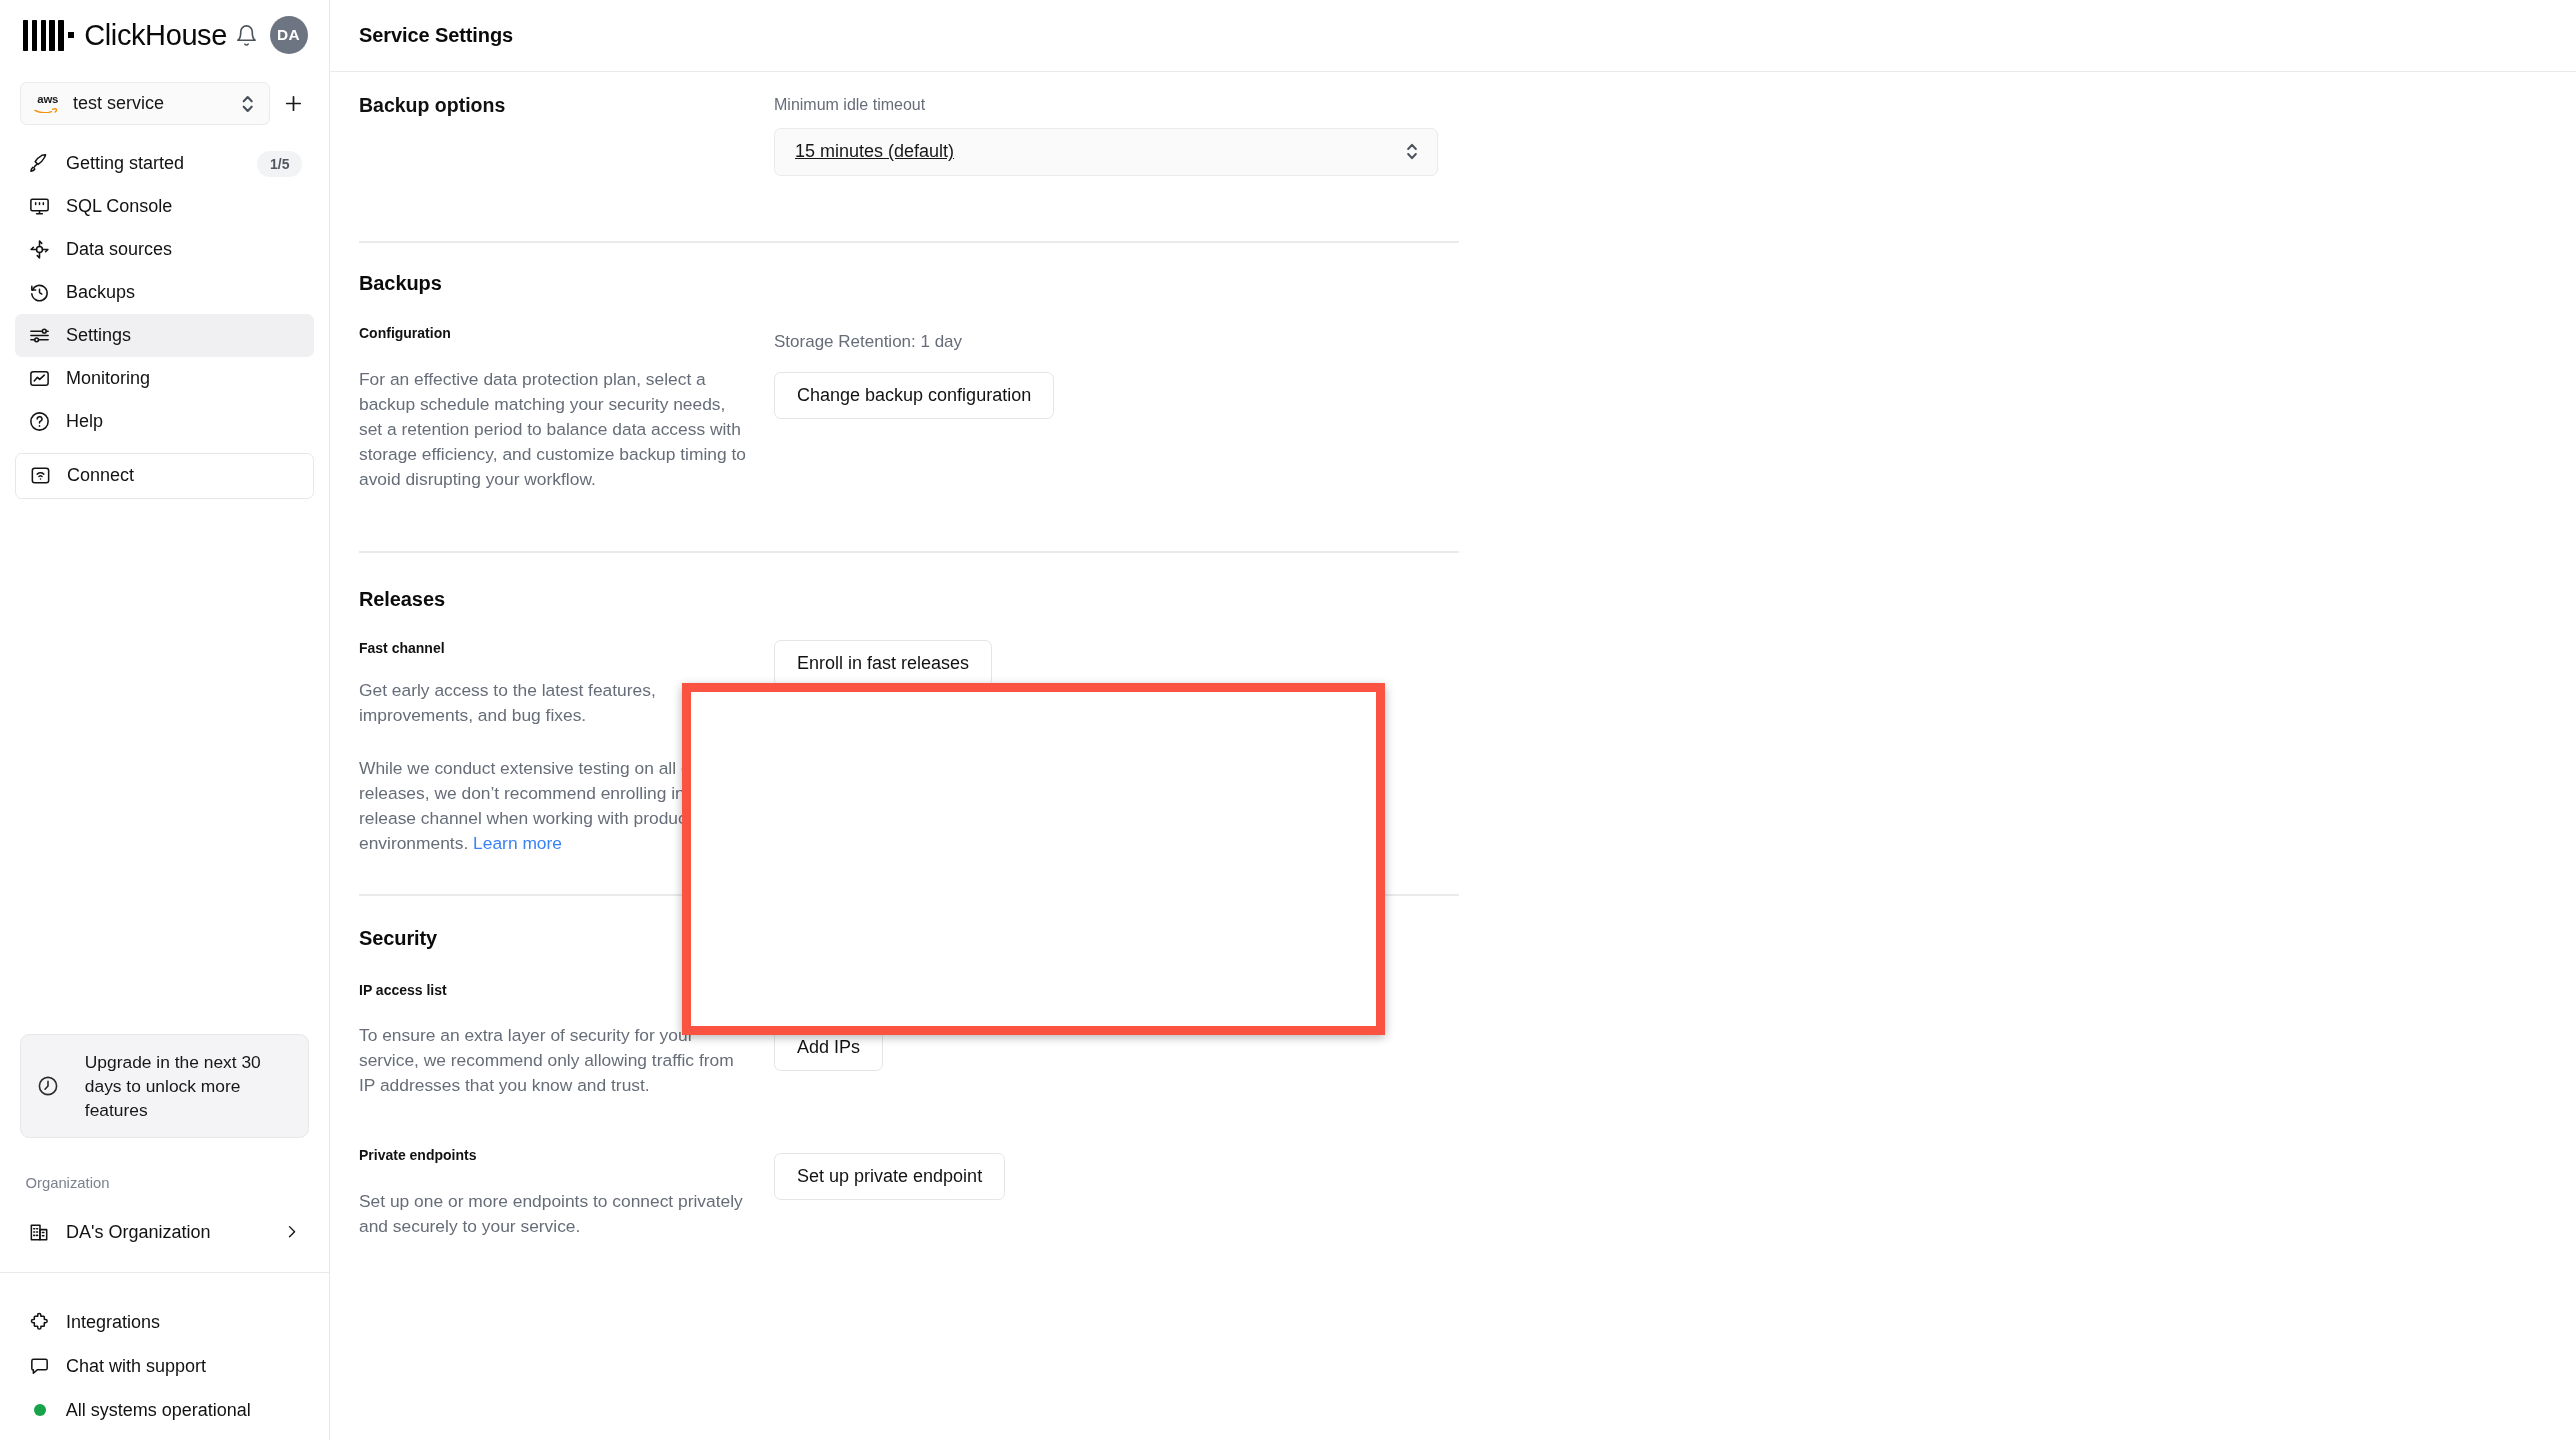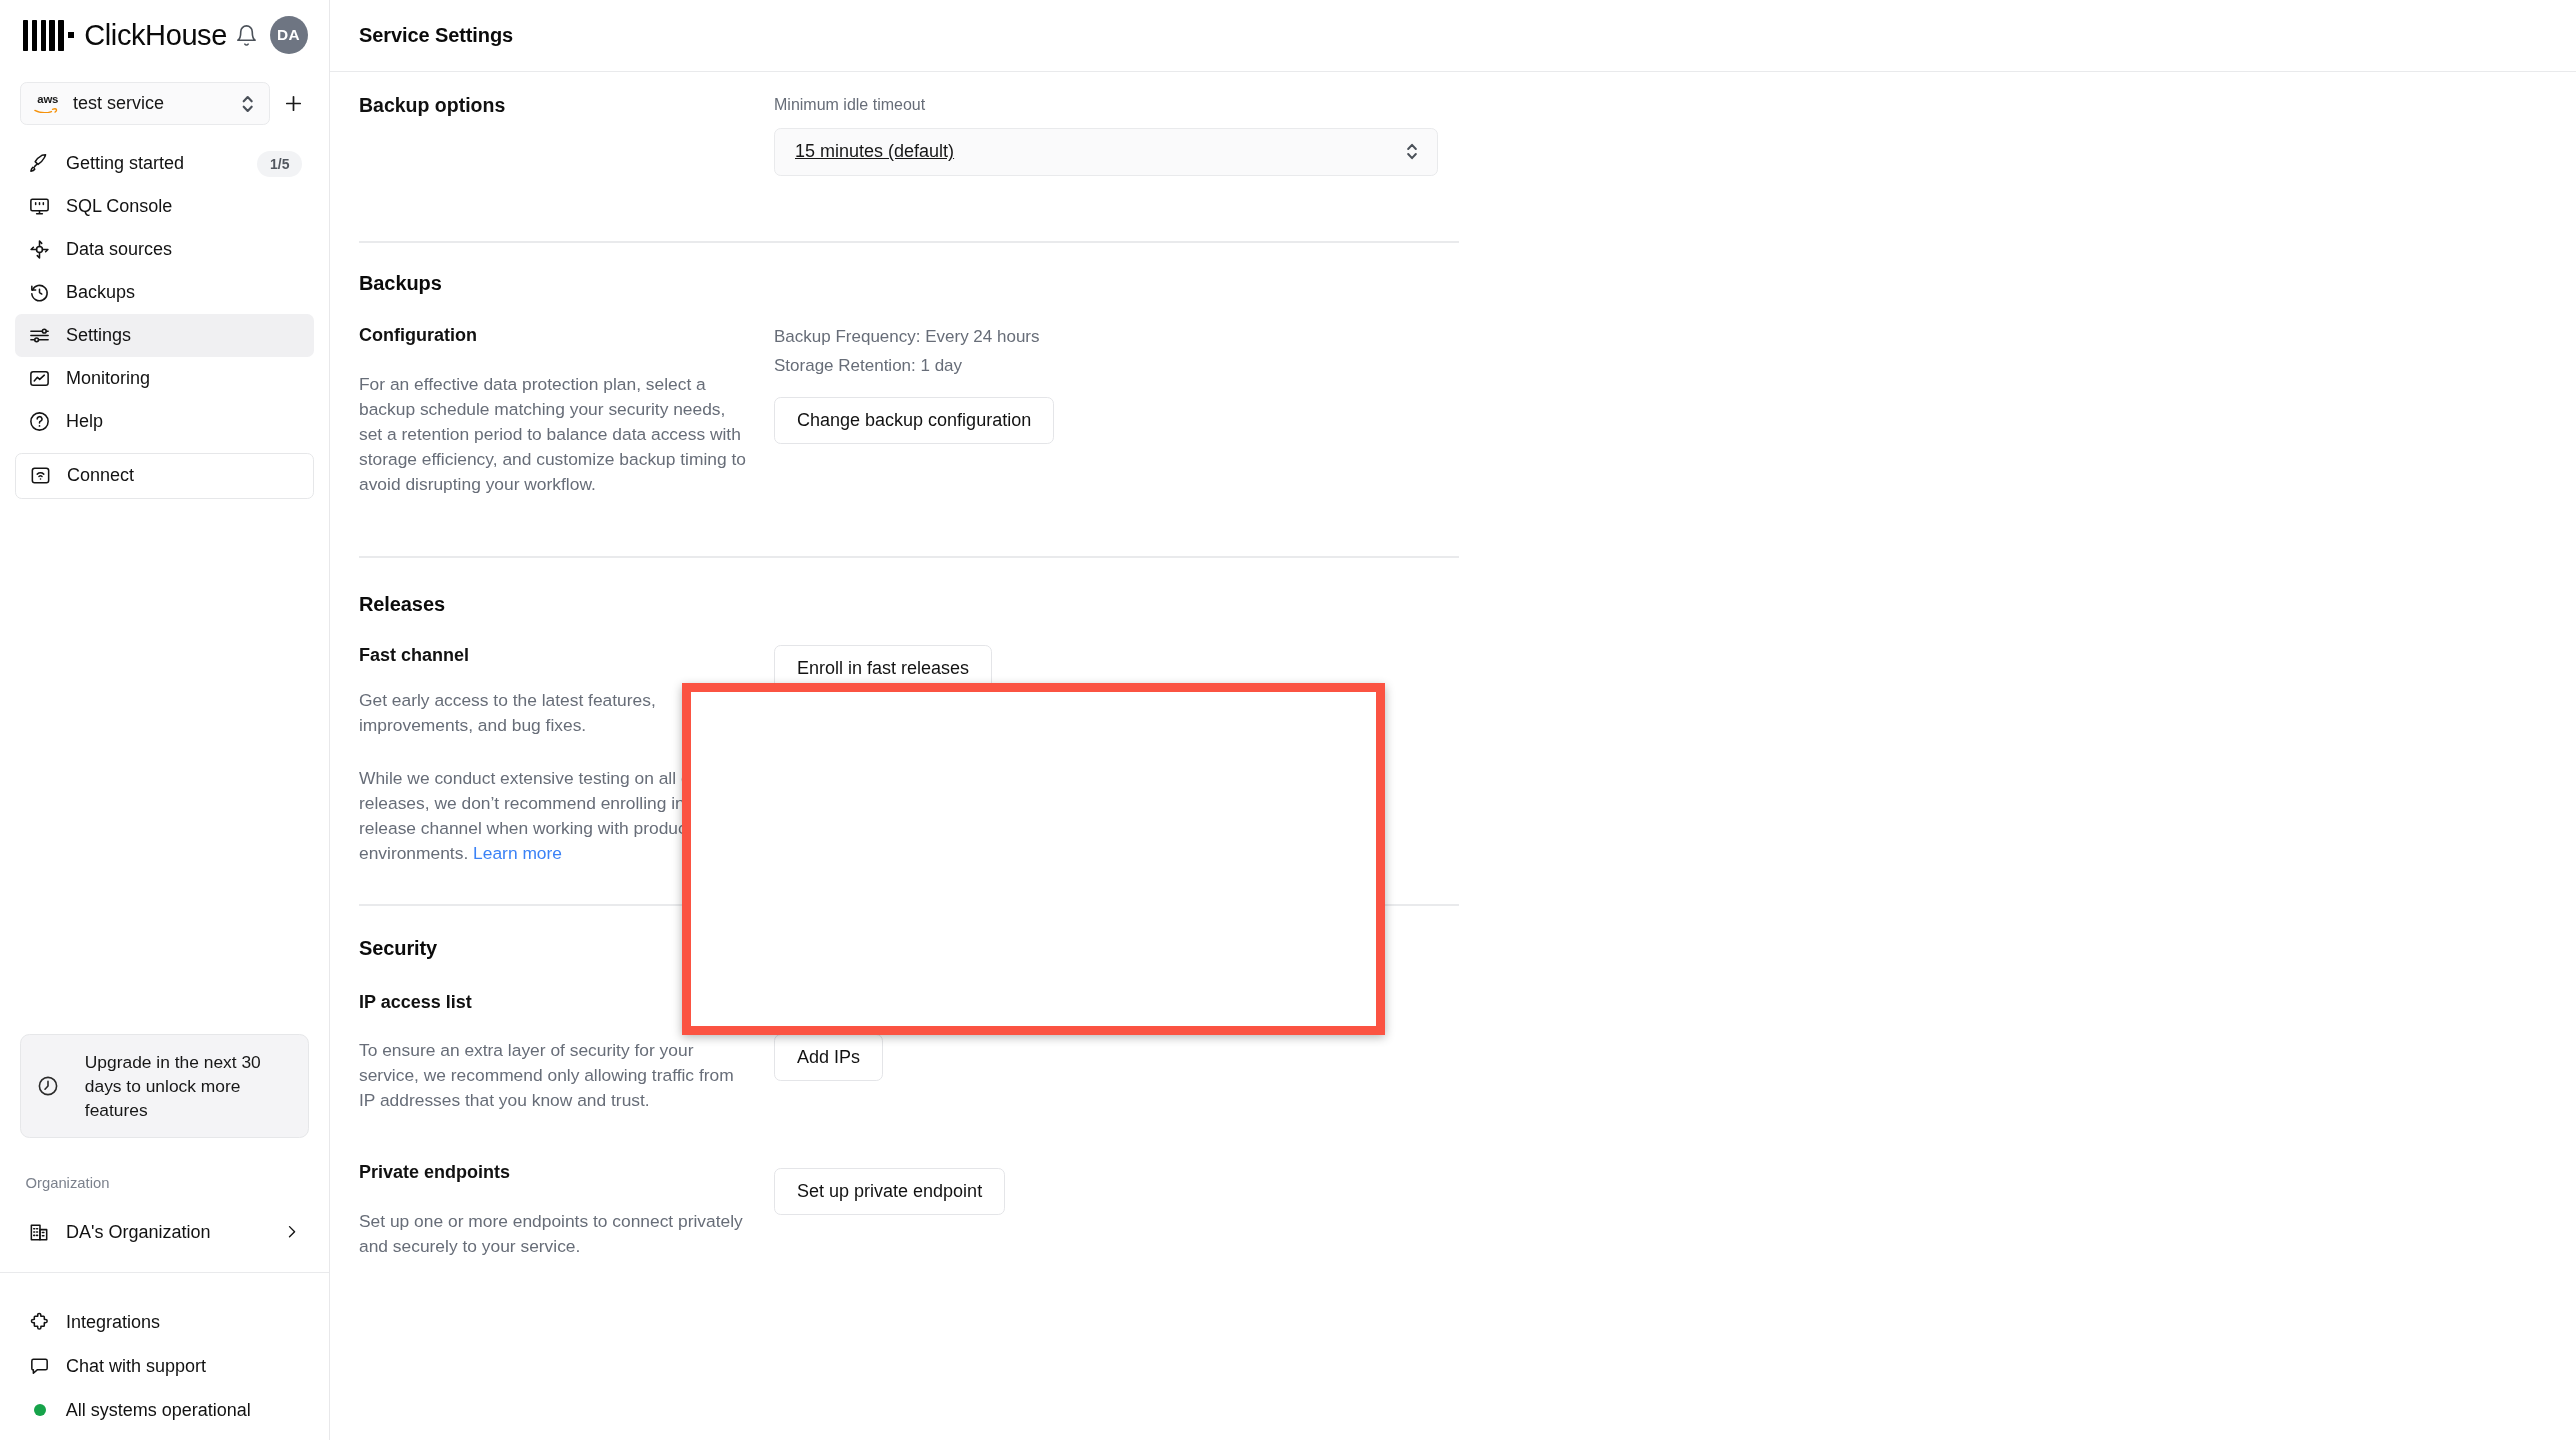--- a/index.html
+++ b/index.html
@@ -170,21 +170,21 @@
 
   .row { display: flex; align-items: flex-start; }
   .col-left { width: 415px; flex: 0 0 415px; padding-right: 27px; }
   .col-right { flex: 1 1 auto; }
 
   .sec-title {
     font-size: 20px; font-weight: 700; color: #0b0b0b;
     letter-spacing: -0.1px;
   }
   .sub-title {
-    font-size: 18px; font-weight: 700; color: #111;
+    font-size: 14px; font-weight: 700; color: #111;
   }
   .body-text {
     font-size: 17.4px; line-height: 1.44; color: #676d78;
   }
   .link { color: #3b82f6; text-decoration: none; cursor: pointer; }
 
   .field-label { font-size: 16px; color: #676d78; }
   .select-box {
     width: 664px;
     height: 48px;
@@ -433,21 +433,20 @@
       <div class="hr" style="margin-top:65px;"></div>
 
       <div style="padding-top:29.5px;">
         <div class="sec-title">Backups</div>
         <div class="row" style="margin-top:30px;">
           <div class="col-left">
             <div class="sub-title">Configuration</div>
             <div class="body-text" style="margin-top:25.5px;">For an effective data protection plan, select a backup schedule matching your security needs, set a retention period to balance data access with storage efficiency, and customize backup timing to avoid disrupting your workflow.</div>
           </div>
           <div class="col-right">
-            <div class="meta-line">Backup Frequency: Every 24 hours</div>
             <div class="meta-line" style="margin-top:4.7px;">Storage Retention: 1 day</div>
             <button class="btn" style="margin-top:18px;">Change backup configuration</button>
           </div>
         </div>
       </div>
 
       <div class="hr" style="margin-top:59px;"></div>
 
       <div style="padding-top:35px;">
         <div class="sec-title">Releases</div>

